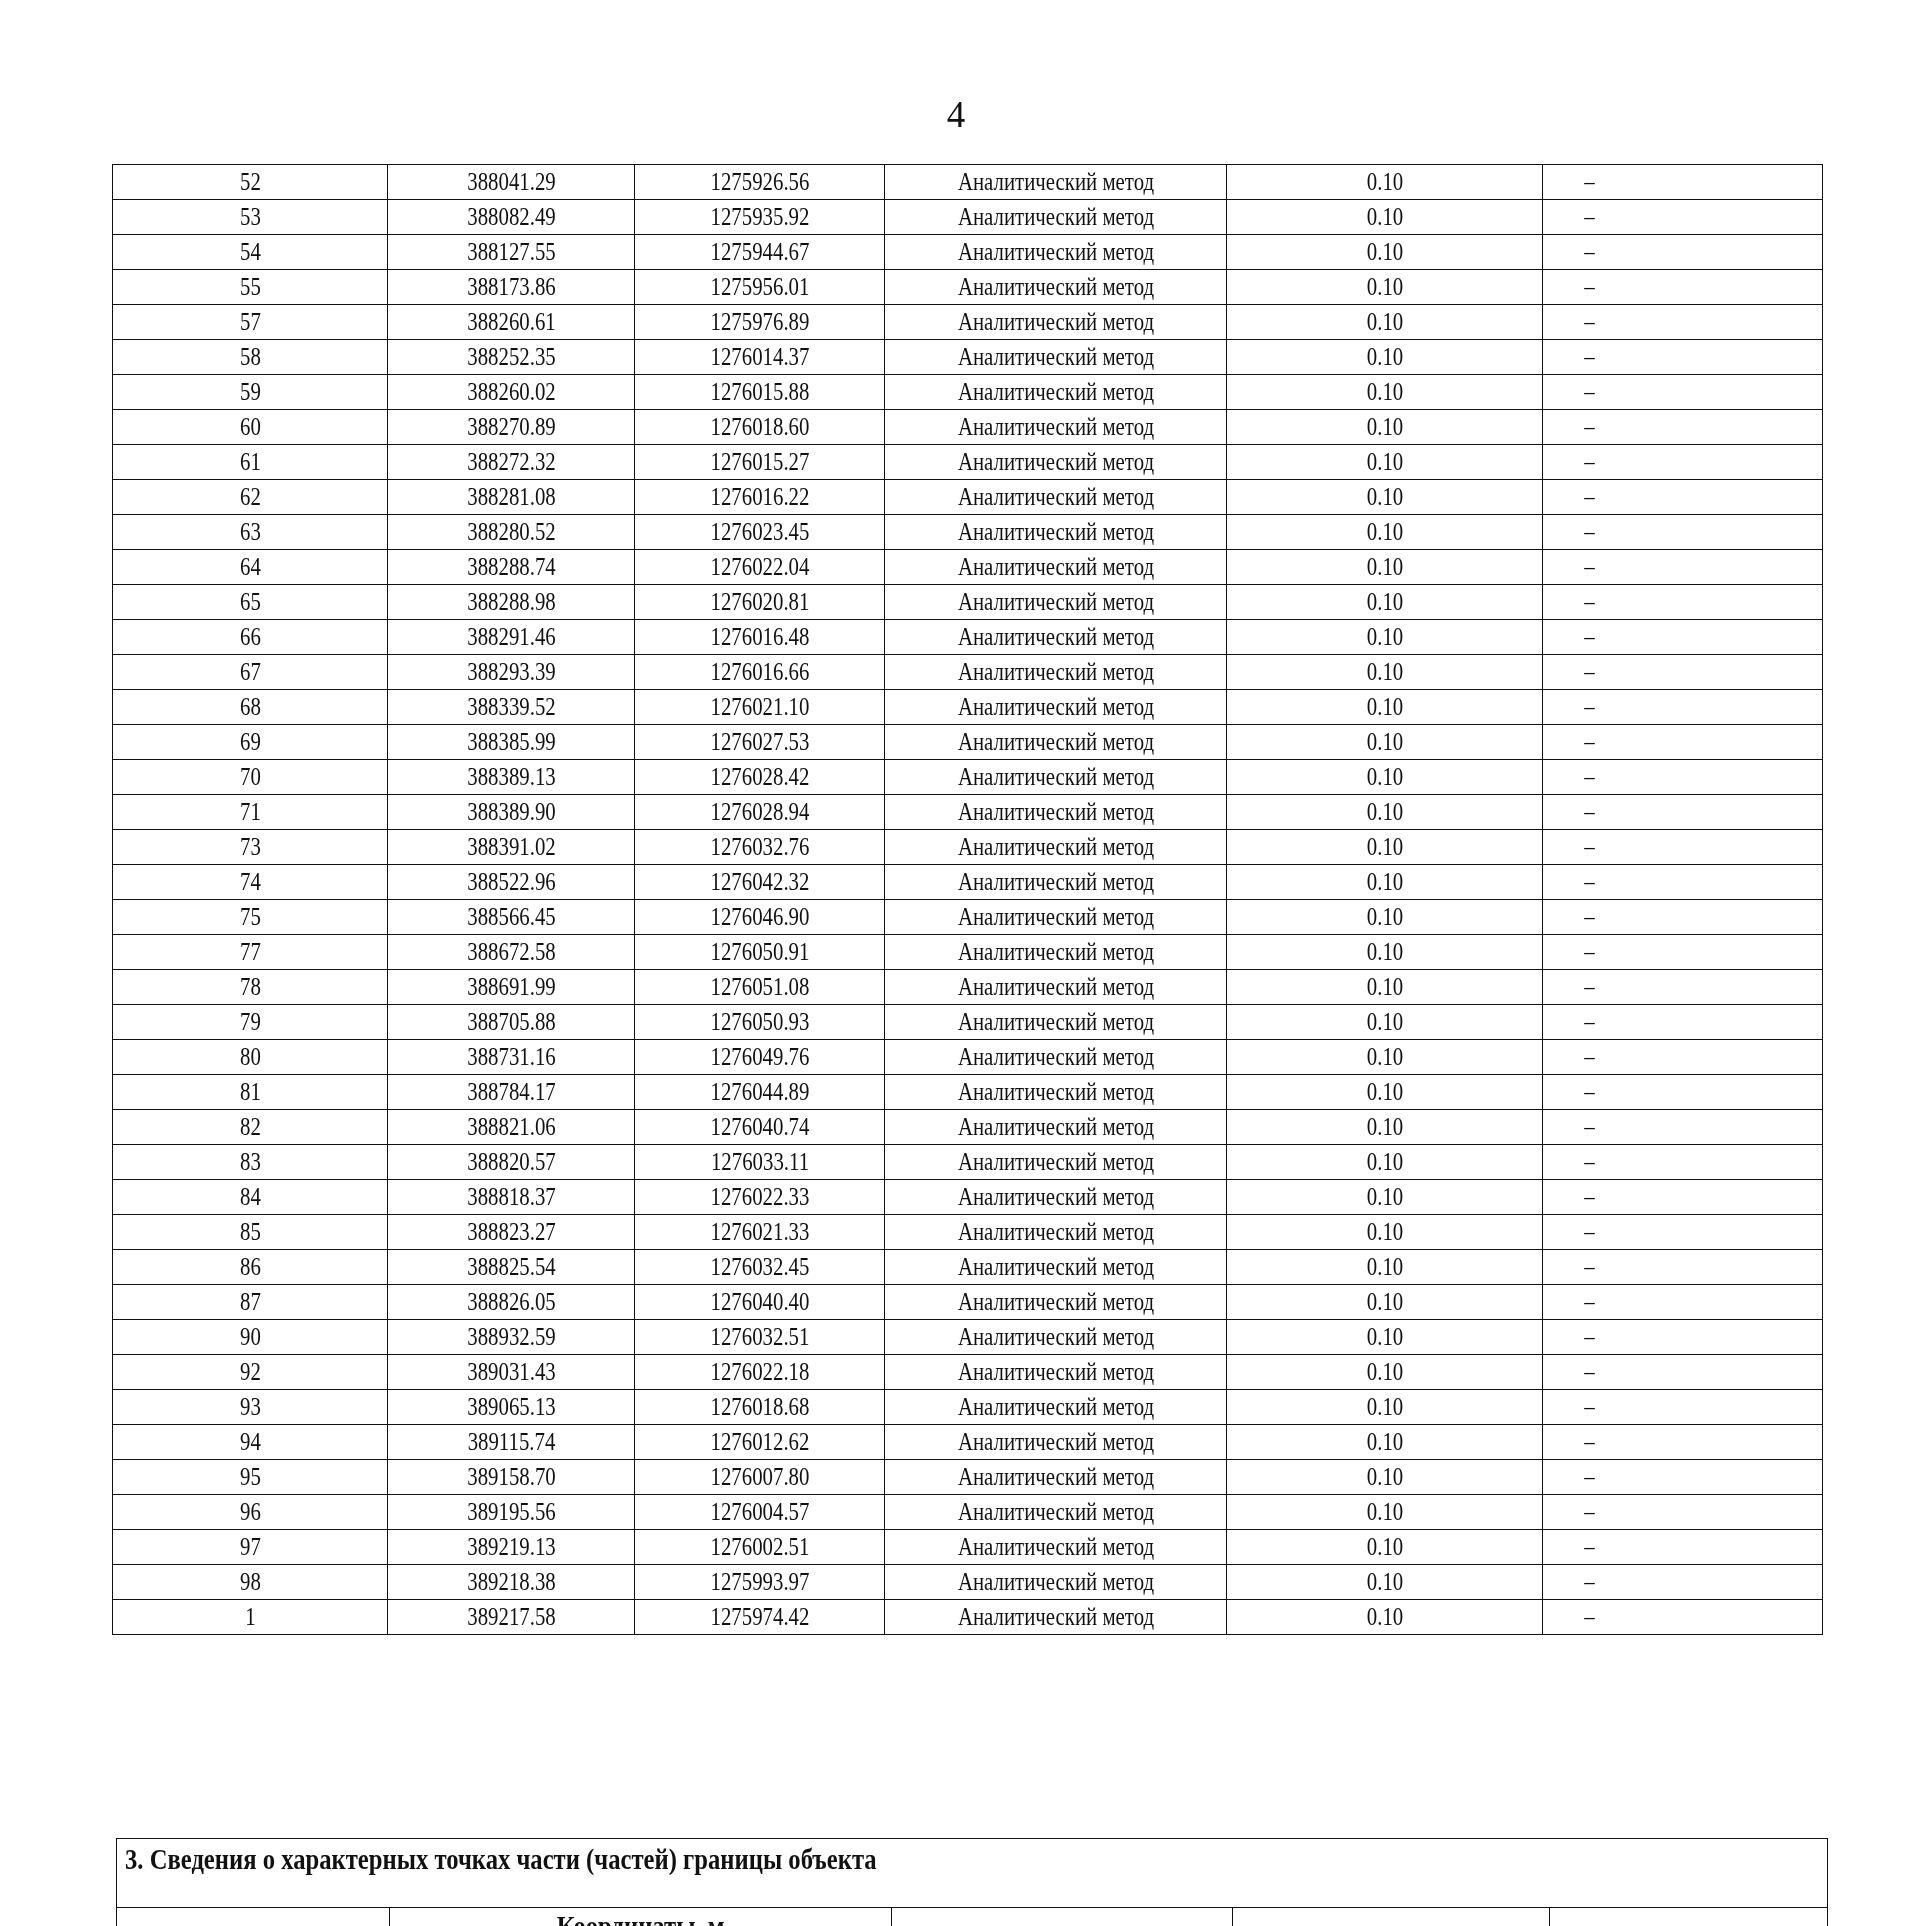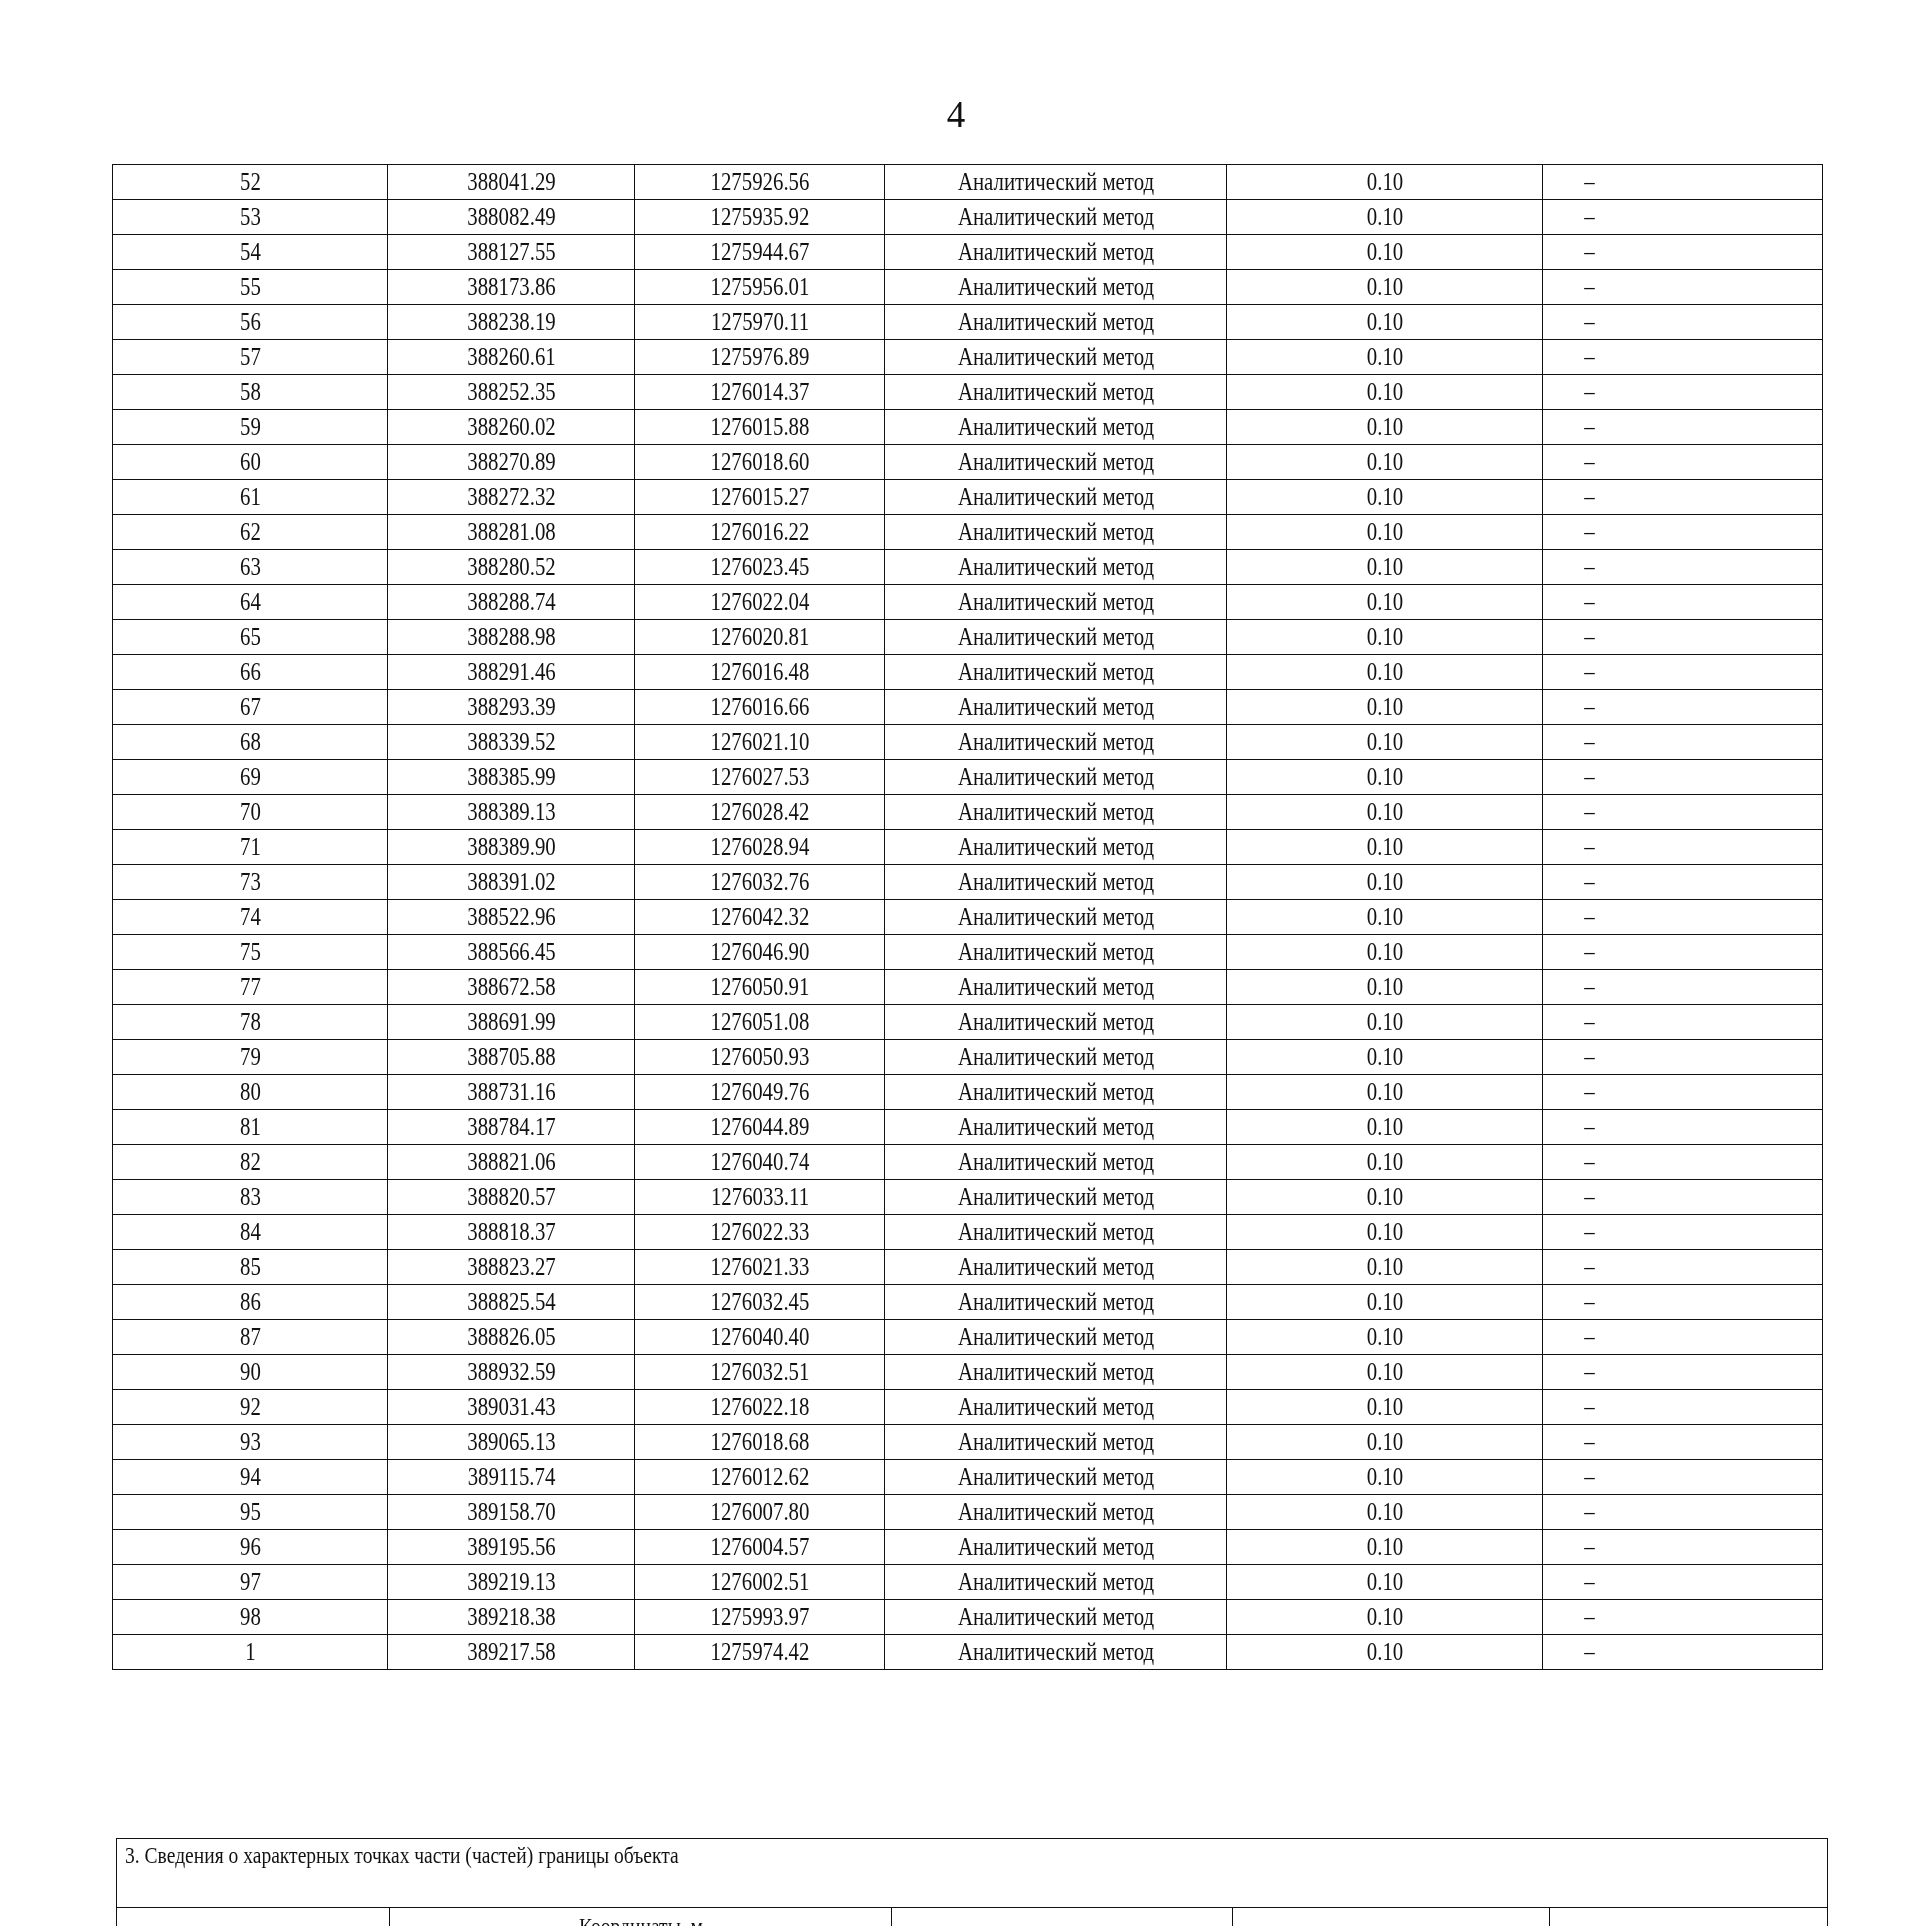--- a/index.html
+++ b/index.html
@@ -21,22 +21,22 @@
     transform: scaleX(0.82);
   }
   table.coords td.dash { text-align: left; padding-left: 19px; }
   table.coords tr { height: 35px; }
 
   table.part {
     position: absolute; left: 116px; top: 1838px; width: 1710px;
     border-collapse: collapse; table-layout: fixed;
   }
   table.part td {
-    border: 1.5px solid #111; font-size: 23px; line-height: 1.24;
-    text-align: center; vertical-align: middle; padding: 0 3.9px;
+    border: 1.5px solid #111; font-size: 29px; line-height: 1.24;
+    text-align: center; vertical-align: middle; padding: 0 3.9px; font-weight: bold;
   }
   table.part td.section-title {
     text-align: left; vertical-align: top; height: 62px; padding: 3.1px 7.7px;
   }
   .condensed { display: inline-block; transform: scaleX(0.85); }
 </style>
 </head>
 <body>
 
 <div class="page-number">4</div>
@@ -72,28 +72,20 @@
         <td>388127.55</td>
         <td>1275944.67</td>
         <td>Аналитический метод</td>
         <td>0.10</td>
         <td class="dash">–</td>
       </tr>
       <tr>
         <td>55</td>
         <td>388173.86</td>
         <td>1275956.01</td>
-        <td>Аналитический метод</td>
-        <td>0.10</td>
-        <td class="dash">–</td>
-      </tr>
-      <tr>
-        <td>56</td>
-        <td>388238.19</td>
-        <td>1275970.11</td>
         <td>Аналитический метод</td>
         <td>0.10</td>
         <td class="dash">–</td>
       </tr>
       <tr>
         <td>57</td>
         <td>388260.61</td>
         <td>1275976.89</td>
         <td>Аналитический метод</td>
         <td>0.10</td>

